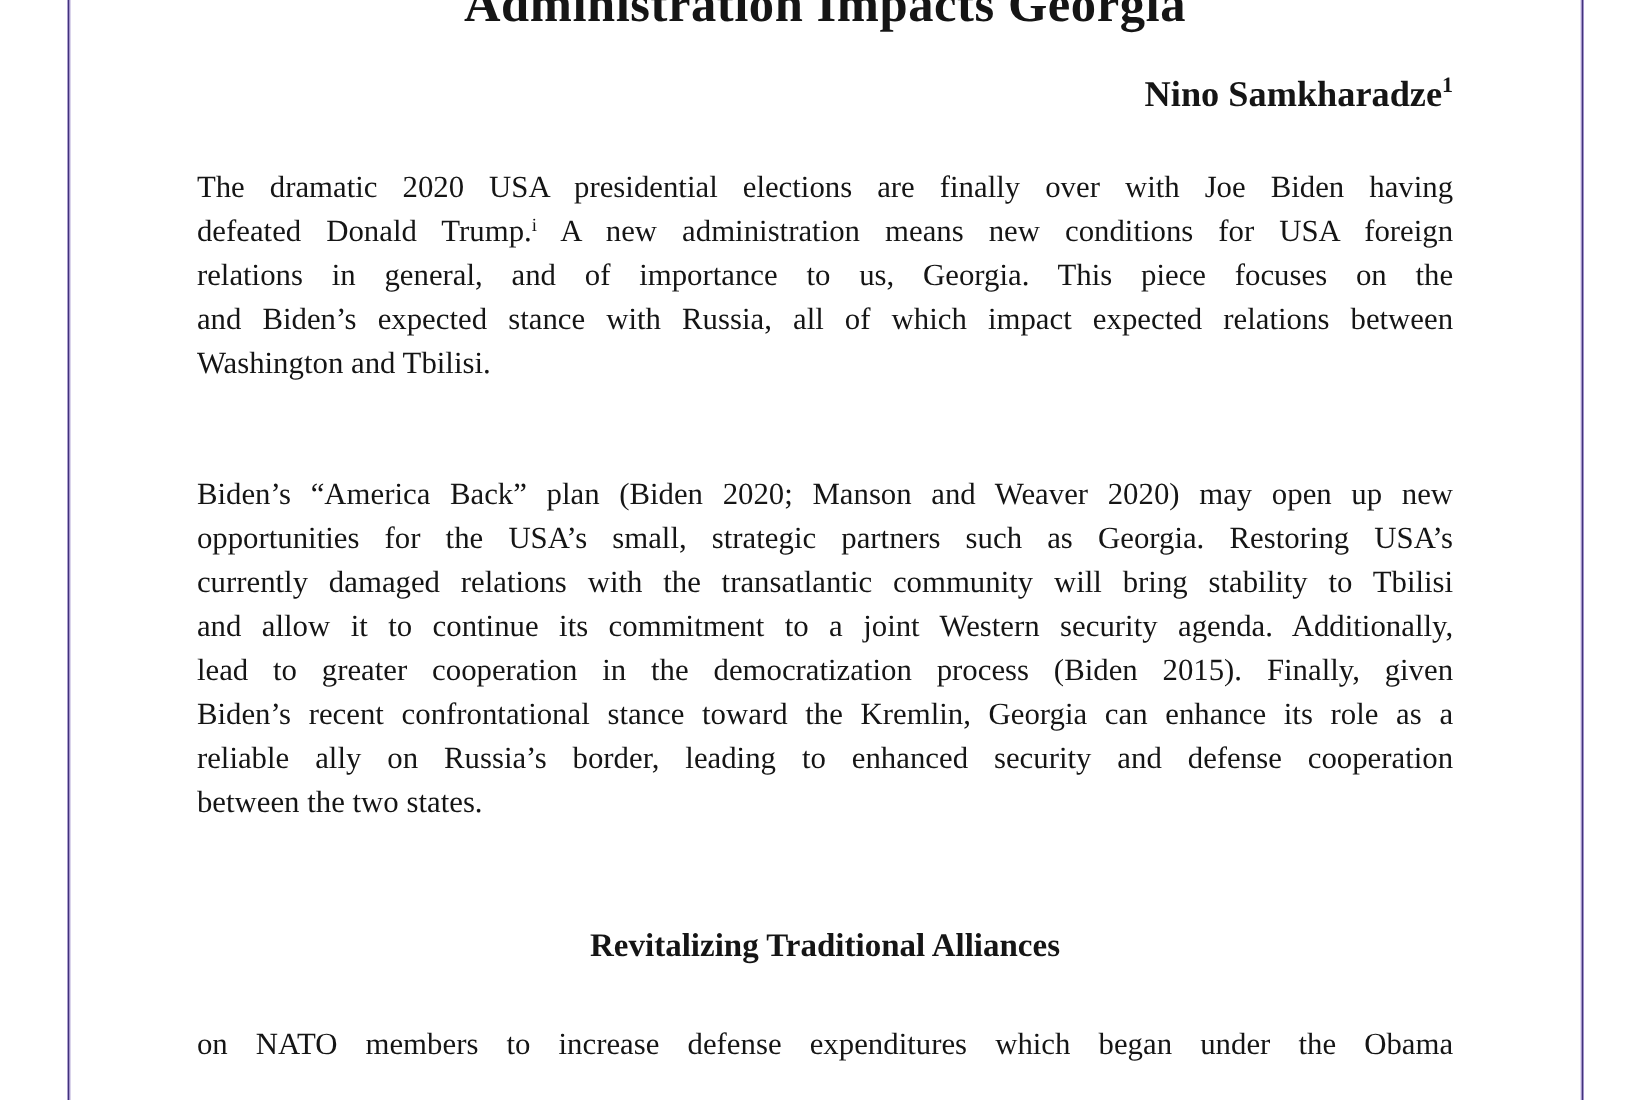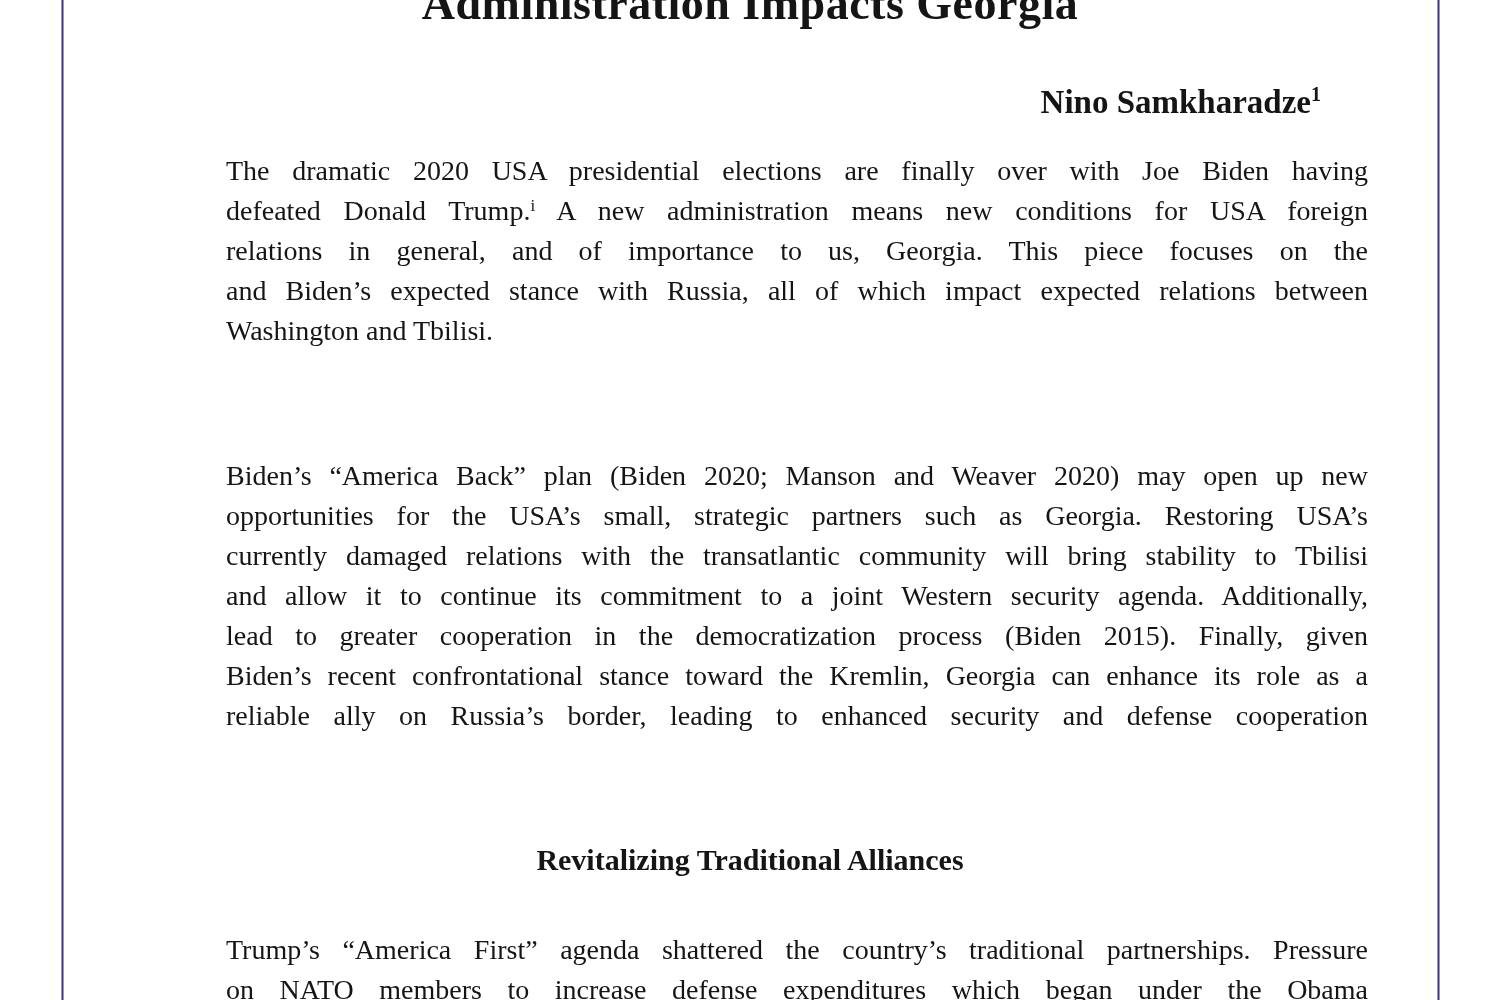--- a/index.html
+++ b/index.html
@@ -39,40 +39,39 @@
     font-weight: bold;
     text-align: center;
     letter-spacing: 0.5px;
     white-space: nowrap;
   }
 
   .author-line {
     position: absolute;
     left: 179px;
     width: 1142px;
-    top: 82px;
+    top: 66px;
     font-size: 33px;
     line-height: 40px;
     font-weight: bold;
     text-align: right;
   }
   .author-line sup {
     font-size: 20px;
     line-height: 0;
     vertical-align: 12px;
   }
 
   .paragraph {
     position: absolute;
     left: 179px;
     width: 1142px;
-    margin-left: 47px;
   }
   #para-1 { top: 151px; }
-  #para-2 { top: 456px; }
+  #para-2 { top: 430px; }
   #para-3 { top: 930px; }
 
   .paragraph .line {
     height: 40px;
     line-height: 40px;
     font-size: 28px;
     text-align: justify;
     text-align-last: justify;
   }
   .paragraph .line.last {
@@ -118,20 +117,20 @@
   </div>
 
 <div class="paragraph" id="para-2">
     <div class="line">Biden’s “America Back” plan (Biden 2020; Manson and Weaver 2020) may open up new</div>
     <div class="line">opportunities for the USA’s small, strategic partners such as Georgia. Restoring USA’s</div>
     <div class="line">currently damaged relations with the transatlantic community will bring stability to Tbilisi</div>
     <div class="line">and allow it to continue its commitment to a joint Western security agenda. Additionally,</div>
     <div class="line">lead to greater cooperation in the democratization process (Biden 2015). Finally, given</div>
     <div class="line">Biden’s recent confrontational stance toward the Kremlin, Georgia can enhance its role as a</div>
     <div class="line">reliable ally on Russia’s border, leading to enhanced security and defense cooperation</div>
+    <div class="line last">between the two states.</div>
   </div>
 
 <h2 class="section-heading">Revitalizing Traditional Alliances</h2>
 
 <div class="paragraph" id="para-3">
-    <div class="line">Trump’s “America First” agenda shattered the country’s traditional partnerships. Pressure</div>
     <div class="line">on NATO members to increase defense expenditures which began under the Obama</div>
   </div>
 
 </body></html>

